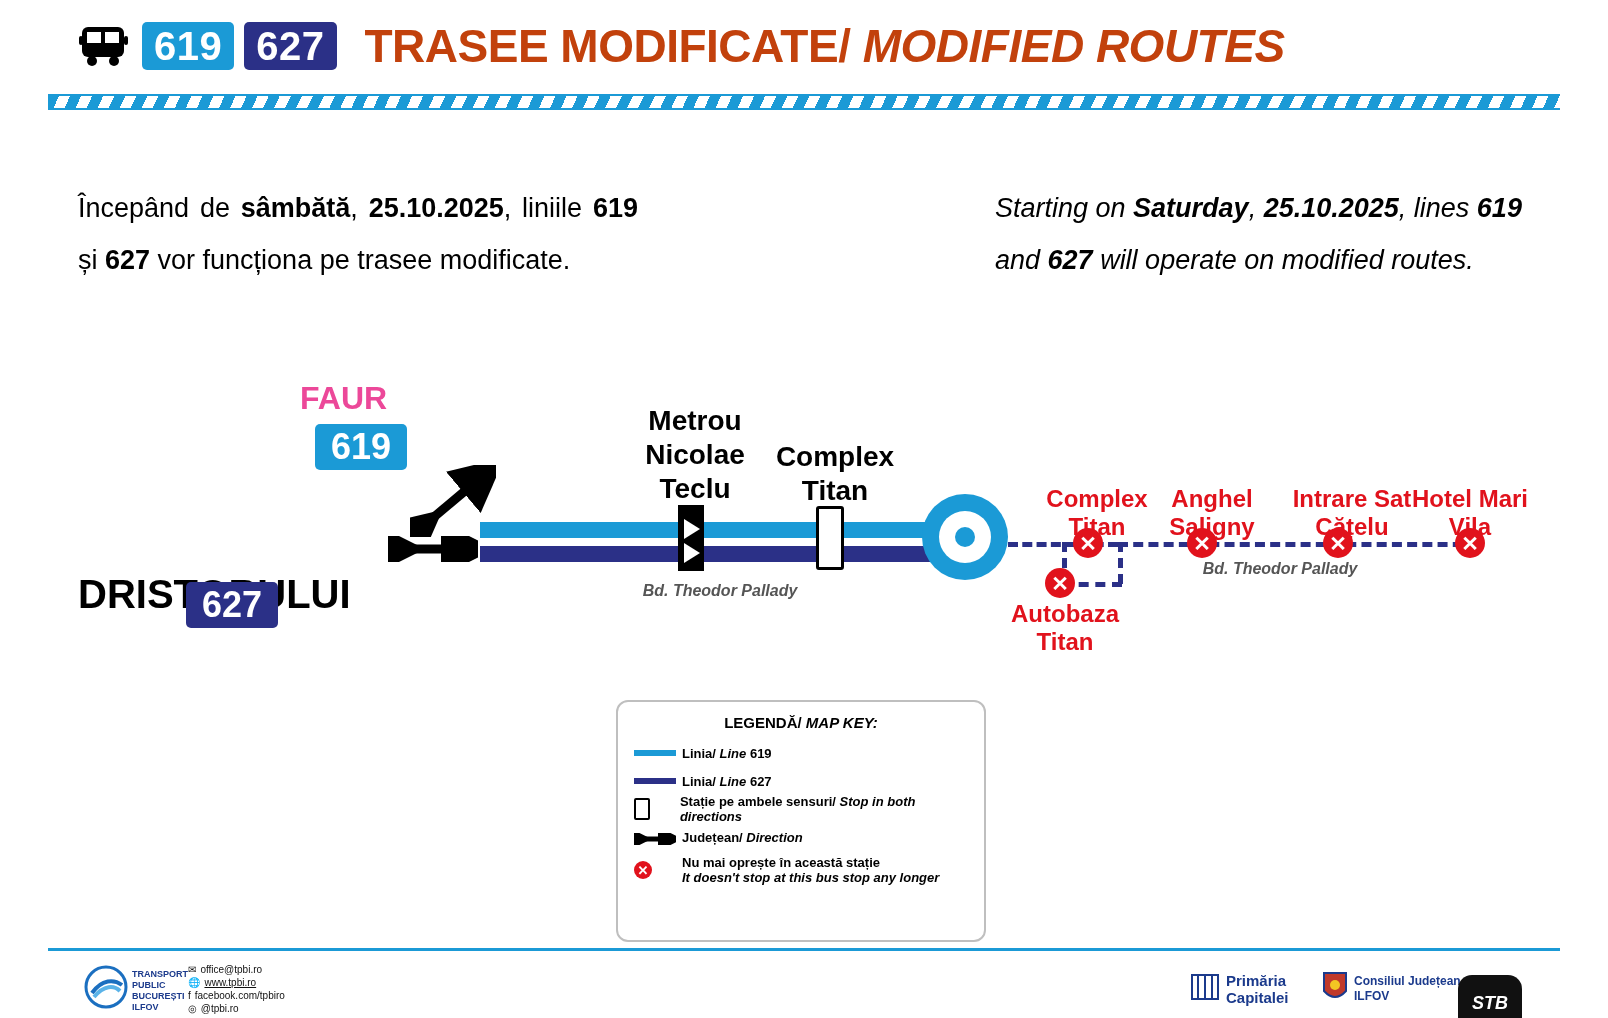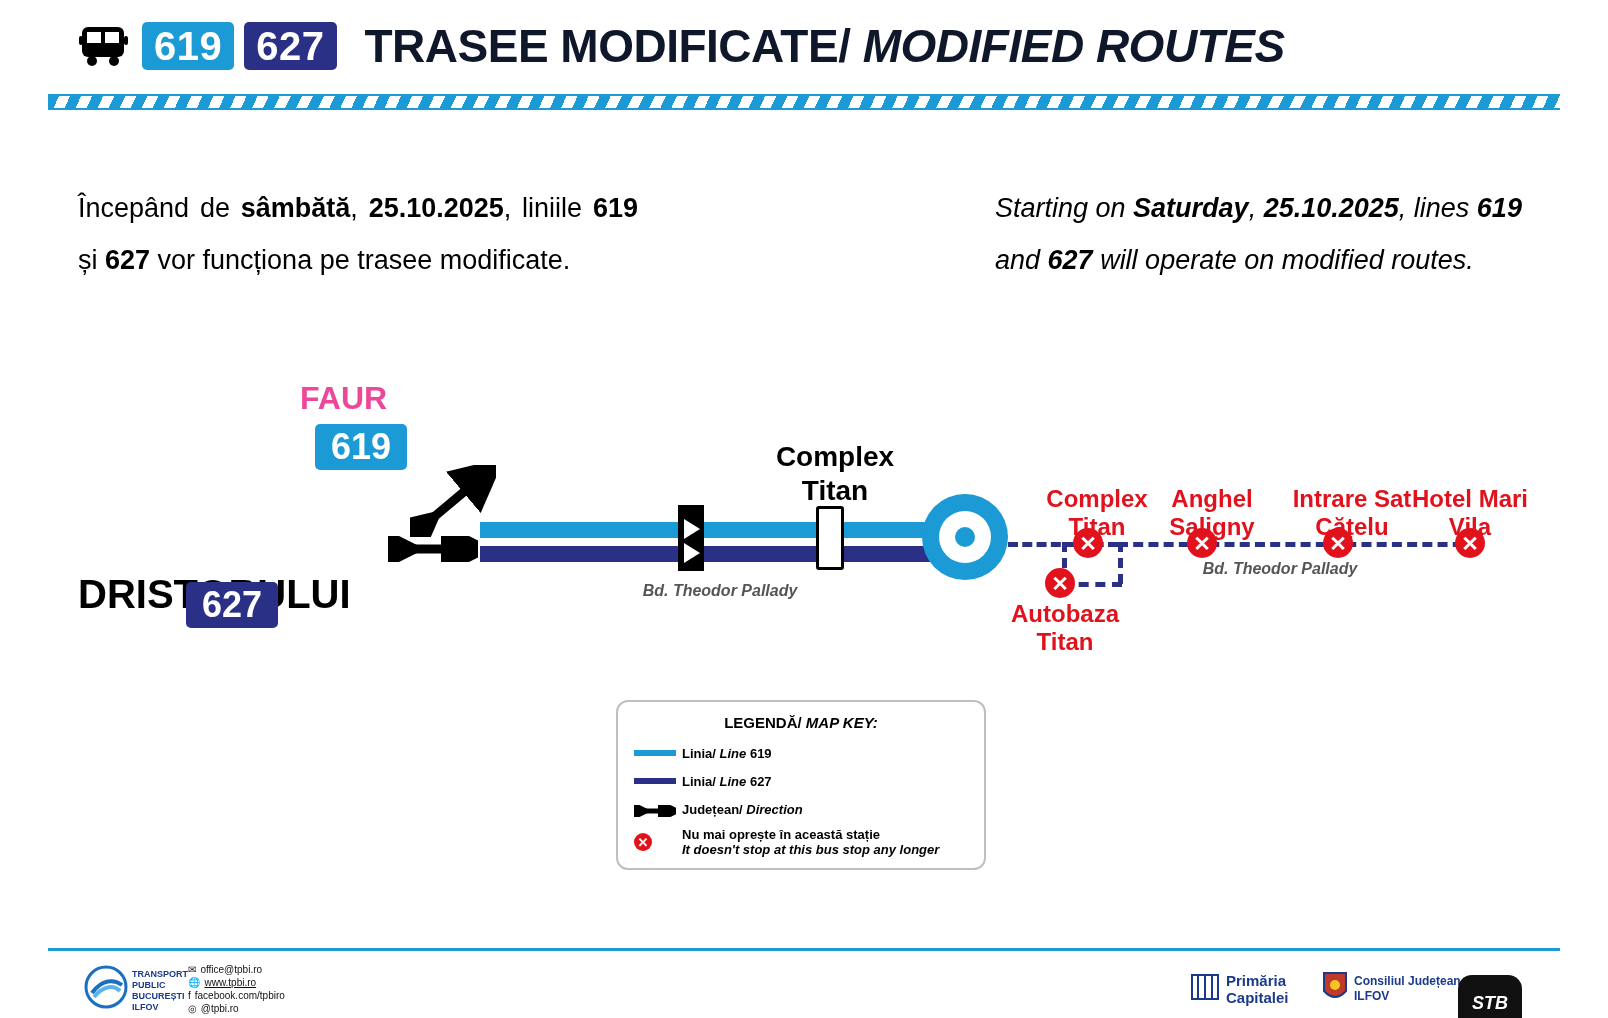--- a/index.html
+++ b/index.html
@@ -20,21 +20,21 @@
   .bus-icon { margin-left: 78px; width: 52px; height: 44px; position: relative; }
   .route-chip {
     display: inline-flex; align-items: center; justify-content: center;
     color: #fff; font-weight: bold; font-size: 40px;
     height: 48px; padding: 0 12px; border-radius: 5px;
     letter-spacing: 0.5px;
   }
   .chip-619 { background: #1b9ad6; margin-left: 12px; }
   .chip-627 { background: #2b3087; margin-left: 10px; }
   .header-title {
-    margin-left: 28px; font-size: 46px; font-weight: bold; color: #0f172a;
+    margin-left: 28px; font-size: 46px; font-weight: bold; color: #c2410c;
     white-space: nowrap; letter-spacing: -0.5px;
   }
   .header-title .ro { font-style: normal; }
   .header-title .en { font-style: italic; }
 
   
   .stripe-bar {
     position: absolute; left: 48px; top: 94px; width: 1512px; height: 16px;
     background: repeating-linear-gradient(115deg, #1b9ad6 0 10px, #ffffff 10px 20px);
     border-top: 2px solid #1b9ad6; border-bottom: 2px solid #1b9ad6;
@@ -147,21 +147,21 @@
     display: flex; align-items: center; justify-content: center;
     line-height: 1;
   }
   .redname {
     position: absolute; color: #e1121c; font-size: 24px; font-weight: bold;
     text-align: center; line-height: 28px;
   }
 
   
   .legend {
-    position: absolute; left: 616px; top: 700px; width: 370px; height: 170px;
+    position: absolute; left: 616px; top: 700px; width: 370px; height: 242px;
     background: #fff; border: 2px solid #bfbfbf; border-radius: 12px;
     padding: 12px 16px;
   }
   .legend-title { text-align: center; font-size: 15px; font-weight: bold; margin-bottom: 10px; }
   .legend-title .en { font-style: italic; }
   .legend-row { display: flex; align-items: center; height: 24px; margin-bottom: 4px; }
   .legend-row.tall { height: 34px; align-items: center; }
   .legend-mark { width: 48px; display: flex; align-items: center; justify-content: flex-start; }
   .legend-text { font-size: 13px; font-weight: bold; }
   .legend-text .en { font-style: italic; font-weight: bold; }
@@ -256,20 +256,21 @@
           <path d="M0,0 L6,3 L0,6 z" fill="#000"></path>
         </marker>
       </defs>
       <line x1="10" y1="13" x2="80" y2="13" stroke="#000" stroke-width="9" marker-end="url(#ahh)" marker-start="url(#ahh2)"></line>
     </svg>
   </div>
 
   <div class="line619" style="left:480px; top:162px; width:470px;"></div>
   <div class="line627" style="left:480px; top:186px; width:470px;"></div>
 
+  <div class="stop-name" style="left:620px; top:44px; width:150px;">Metrou Nicolae Teclu</div>
   <div class="stop-name" style="left:760px; top:80px; width:150px;">Complex Titan</div>
 
   <div class="eol"></div>
   <div class="bothstop"></div>
 
   <div class="street-label" style="left:590px; top:222px; width:260px;">Bd. Theodor Pallady</div>
   <div class="street-label" style="left:1100px; top:200px; width:360px;">Bd. Theodor Pallady</div>
 
   <div class="metro-ring">
     <div class="inner">
@@ -316,20 +317,28 @@
   <div class="legend-row">
     <span class="legend-mark">
         <span class="sw-navy"></span>
       </span>
     <span class="legend-text">
       <span>Linia/</span><span class="en"> Line</span><span> 627</span>
     </span>
   </div>
 
 
+  <div class="legend-row">
+    <span class="legend-mark">
+        <span class="sw-stop"></span>
+      </span>
+    <span class="legend-text">
+      <span>Stație pe ambele sensuri/</span><span class="en"> Stop in both directions</span>
+    </span>
+  </div>
 
   <div class="legend-row">
     <span class="legend-mark">
       <span class="sw-dir">
         <svg width="42" height="12" viewBox="0 0 42 12">
           <defs>
             <marker id="lm1" markerWidth="5" markerHeight="5" refX="2.5" refY="2.5" orient="auto">
                 <path d="M0,0 L5,2.5 L0,5 z" fill="#000"></path>
               </marker>
             <marker id="lm2" markerWidth="5" markerHeight="5" refX="2.5" refY="2.5" orient="auto">

